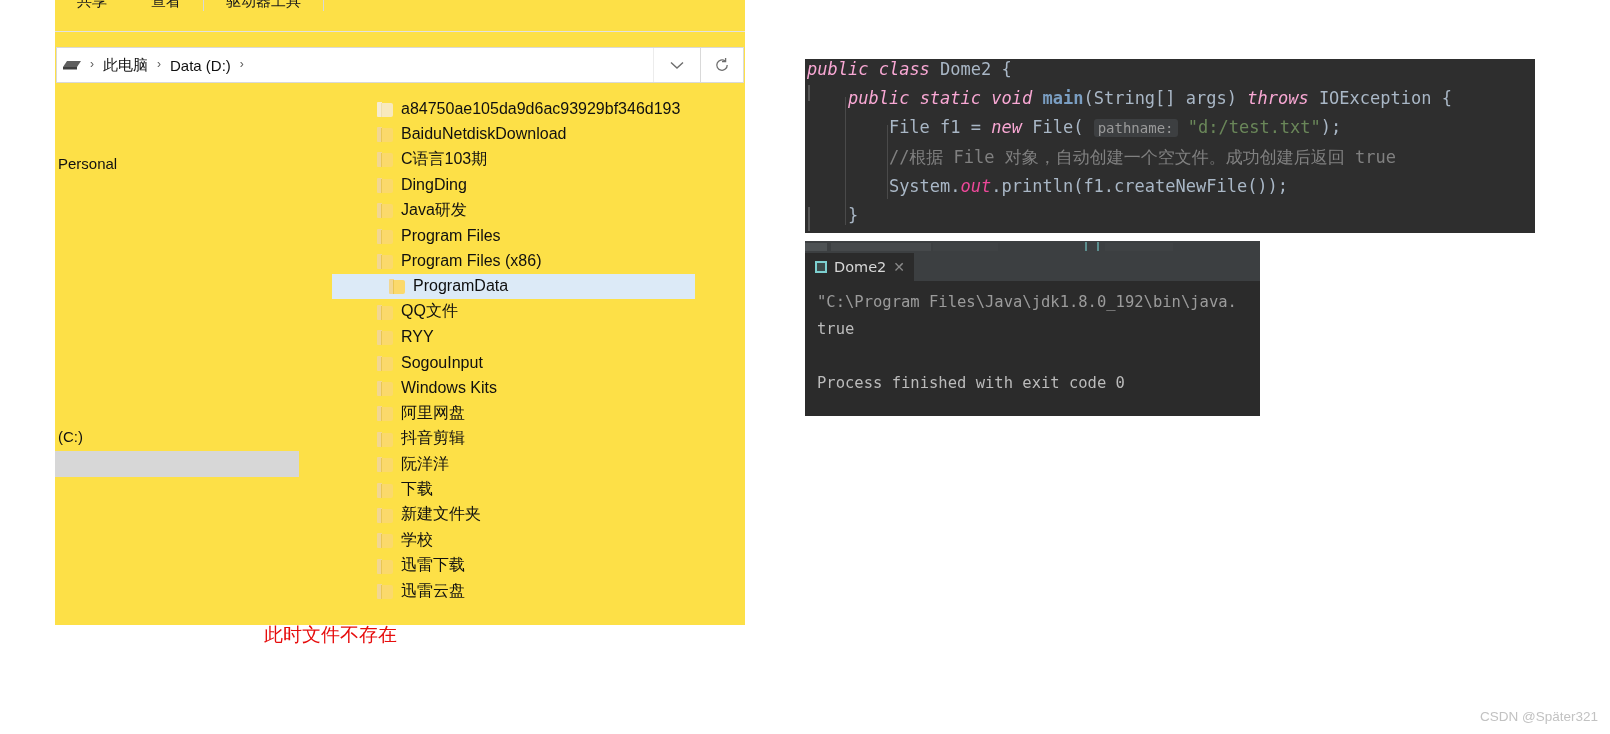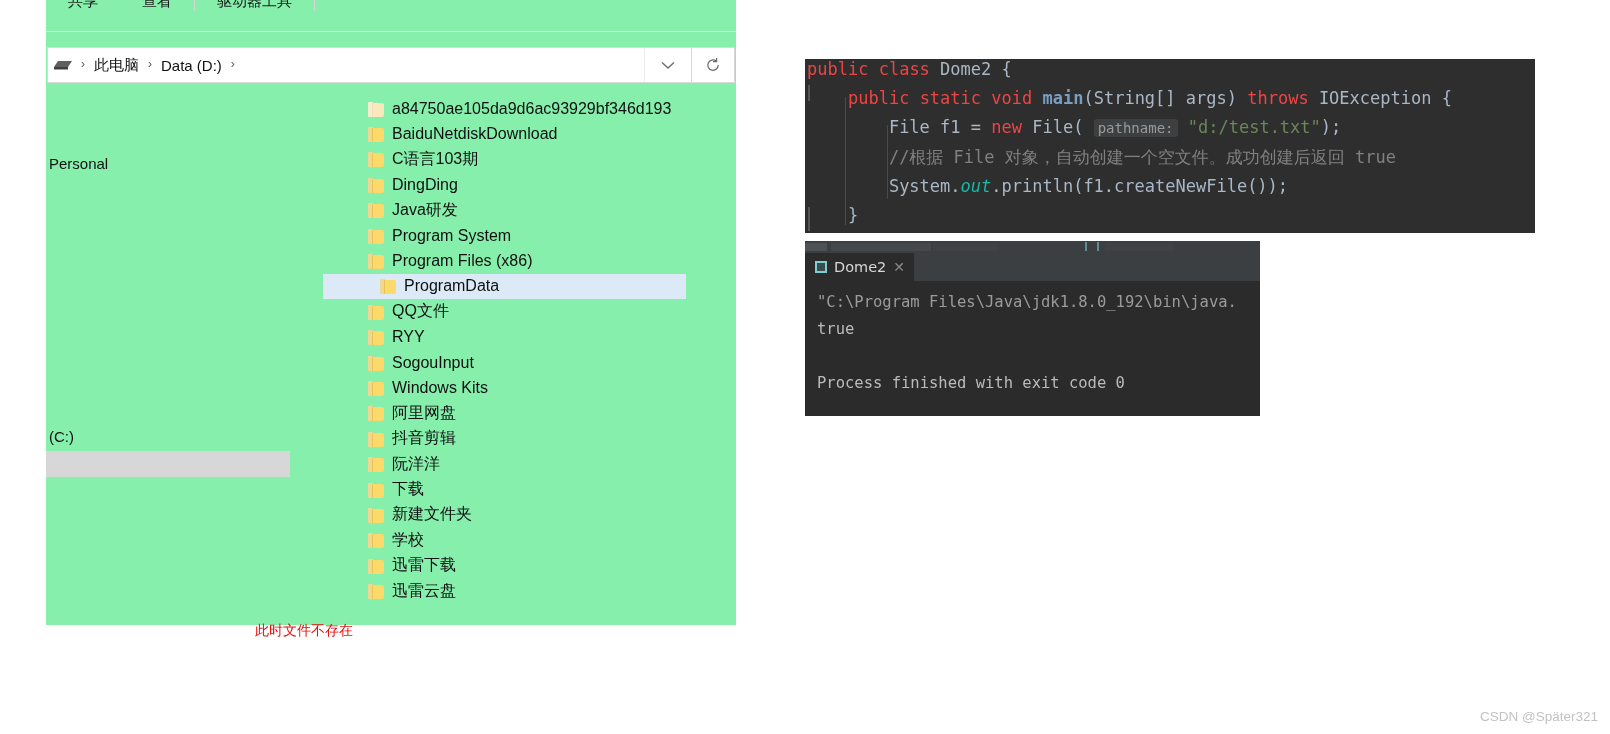--- a/index.html
+++ b/index.html
@@ -12,25 +12,25 @@
     height: 734px;
     position: relative;
     overflow: hidden;
     font-family: "Liberation Sans", "DejaVu Sans", sans-serif;
     -webkit-font-smoothing: antialiased;
   }
 
   
   #explorer {
     position: absolute;
-    left: 46px;
+    left: 55px;
     top: 0px;
     width: 690px;
     height: 625px;
-    background: #86efac;
+    background: #fde047;
   }
 
   
   .ribbon {
     position: absolute;
     left: 0; top: 0;
     width: 690px;
     height: 31px;
     overflow: hidden;
   }
@@ -181,21 +181,21 @@
     border-left: 1px solid #e9c654;
   }
   
   .folder.pale .back  { background: #f6ecd2; }
   .folder.pale .front { background: #f8e9bd; border-left-color:#efdfae; }
 
   .note-red {
     position: absolute;
     left: 209px;
     top: 622px;
-    font-size: 14px;
+    font-size: 19px;
     color: #e60d0d;
     white-space: nowrap;
     font-family: "DejaVu Sans", "Liberation Sans", sans-serif;
   }
 
   
   #ide {
     position: absolute;
     left: 805px;
     top: 0;
@@ -222,25 +222,25 @@
     width: 2px;
     background: #555;
   }
   .code {
     position: absolute;
     left: 0;
     top: -4px;
     padding-left: 2px;
     white-space: pre;
   }
-  .k   { color: #ef4444; }            
+  .k   { color: #f9a8d4; font-style: italic; }            
   .fn  { color: #7a9ec2; font-weight: bold; margin-top: 44px; } 
   .str { color: #6a8759; }            
   .cm  { color: #808080; }            
-  .fld { color: #14b8a6; font-style: italic; } 
+  .fld { color: #ec4899; font-style: italic; } 
   .pl  { color: #a9b7c6; }
   .hint {
     color: #9a9a9a;
     background: #3d3f41;
     border-radius: 3px;
     padding: 1px 4px;
     font-size: 14px;
   }
   .indent-guide {
     position: absolute;
@@ -410,21 +410,21 @@
           <span class="back"></span>
           <span class="front"></span>
         </span>
         <span class="fname">Java研发</span>
       </div>
       <div class="frow">
         <span class="folder">
           <span class="back"></span>
           <span class="front"></span>
         </span>
-        <span class="fname">Program System</span>
+        <span class="fname">Program Files</span>
       </div>
       <div class="frow">
         <span class="folder">
           <span class="back"></span>
           <span class="front"></span>
         </span>
         <span class="fname">Program Files (x86)</span>
       </div>
       <div class="frow sel">
         <span class="folder">

